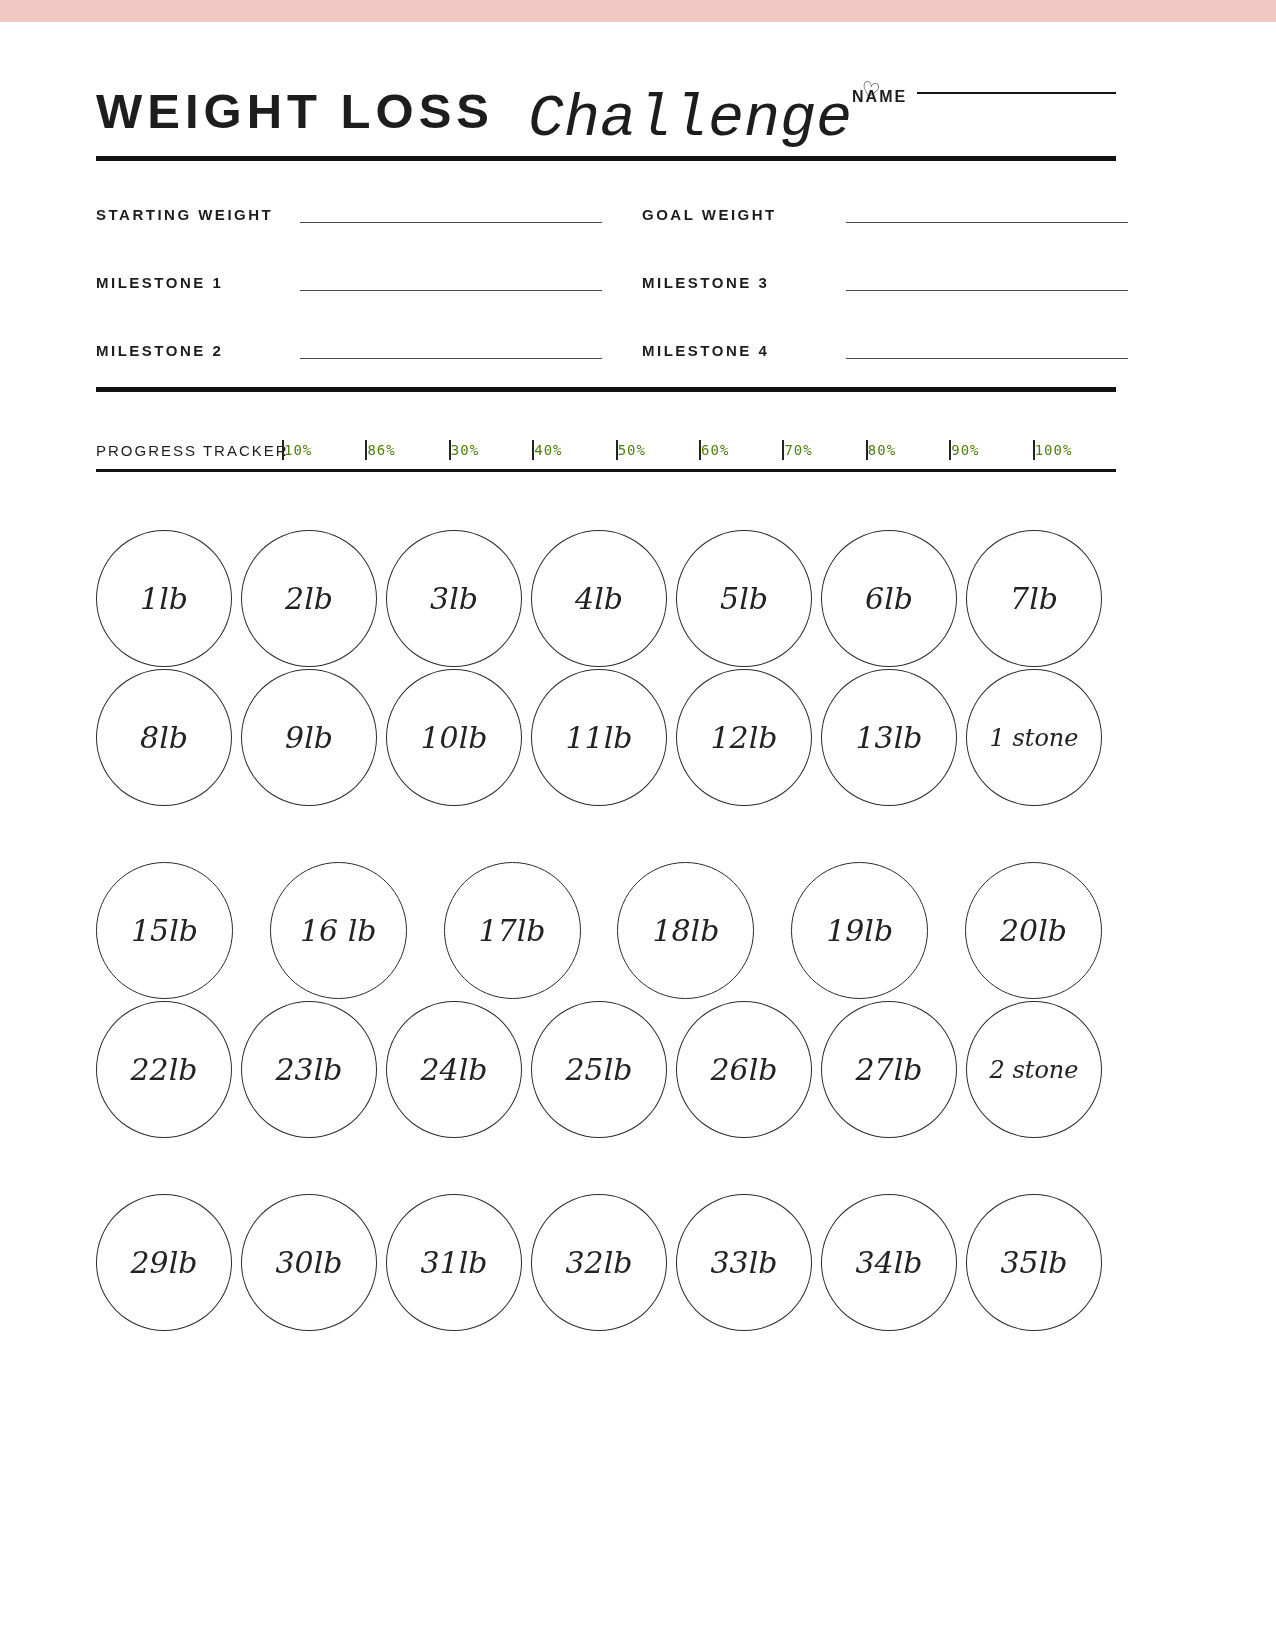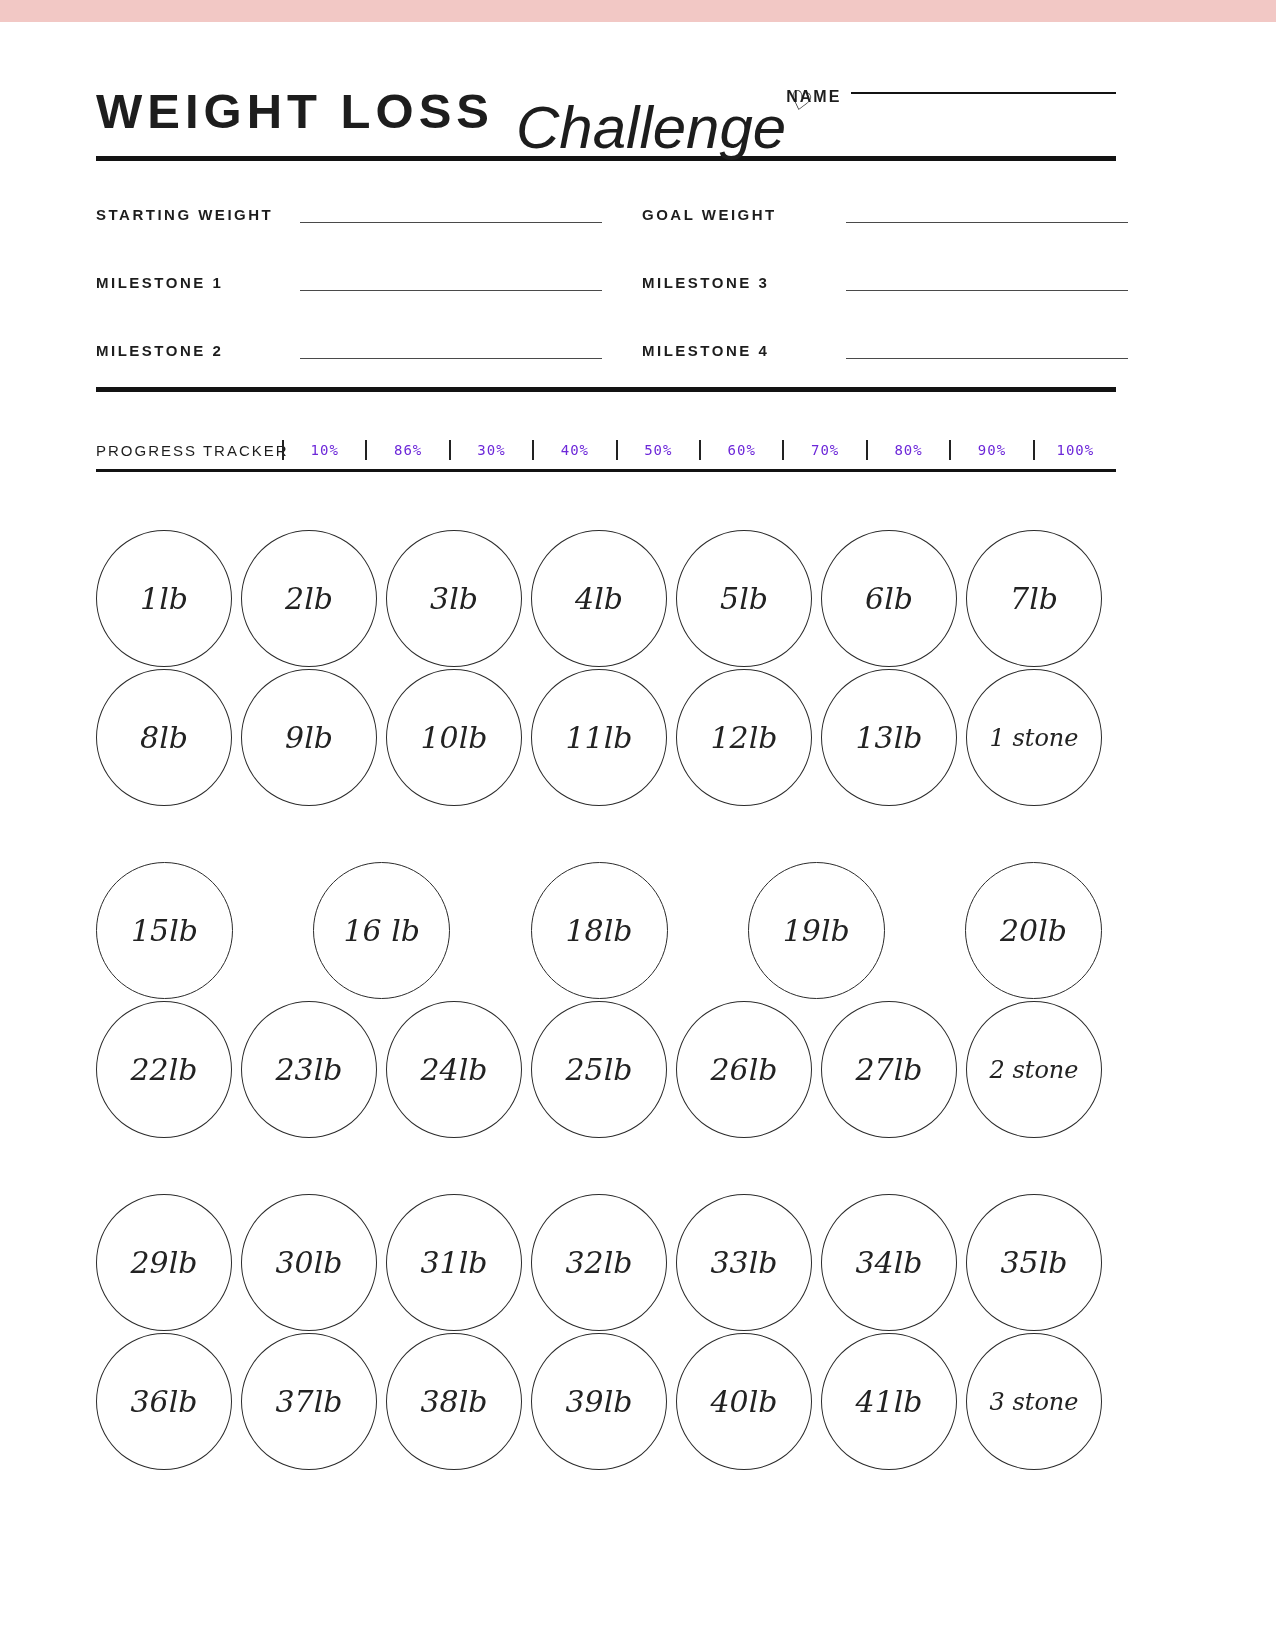--- a/index.html
+++ b/index.html
@@ -44,27 +44,27 @@
   .title-main {
     font-size: 49px;
     font-weight: 700;
     letter-spacing: 5px;
     line-height: 1;
     margin: 0;
     padding-top: 14px;
     white-space: nowrap;
   }
   .title-script {
-    font-family: Liberation Sans, sans-serif;
+    font-family: Liberation Mono, monospace;
     font-style: italic;
     font-size: 60px;
     line-height: 1;
-    margin-left: 4px;
+    margin-left: 16px;
     position: relative;
-    top: 25px;
+    top: 16px;
     white-space: nowrap;
   }
   .heart {
     position: absolute;
     top: -10px;
     right: -26px;
     font-size: 26px;
     transform: rotate(14deg);
     font-style: normal;
   }
@@ -136,25 +136,25 @@
     display: flex;
     align-items: center;
   }
   .p-sep {
     width: 2px;
     height: 20px;
     background: #222222;
   }
   .p-cell {
     flex: 1;
-    text-align: center;
+    text-align: left;
     font-family: "DejaVu Sans Mono", monospace;
     font-size: 14px;
     letter-spacing: 1px;
-    color: #6d28d9;
+    color: #4d7c0f;
   }
   
   .circles-area { margin-top: 58px; }
   .c-group { margin-bottom: 56px; }
   .c-group:last-child { margin-bottom: 0; }
   .c-row {
     display: flex;
     justify-content: space-between;
     width: 1006px;
     gap: 9px;
@@ -305,20 +305,23 @@
         </div>
         <div class="c-group">
           <div class="c-row">
             <div class="circle">
               <span class="c-label">15lb</span>
             </div>
             <div class="circle">
               <span class="c-label">16 lb</span>
             </div>
             <div class="circle">
+              <span class="c-label">17lb</span>
+            </div>
+            <div class="circle">
               <span class="c-label">18lb</span>
             </div>
             <div class="circle">
               <span class="c-label">19lb</span>
             </div>
             <div class="circle">
               <span class="c-label">20lb</span>
             </div>
           </div>
           <div class="c-row">
@@ -362,40 +365,17 @@
             <div class="circle">
               <span class="c-label">33lb</span>
             </div>
             <div class="circle">
               <span class="c-label">34lb</span>
             </div>
             <div class="circle">
               <span class="c-label">35lb</span>
             </div>
           </div>
-          <div class="c-row">
-            <div class="circle">
-              <span class="c-label">36lb</span>
-            </div>
-            <div class="circle">
-              <span class="c-label">37lb</span>
-            </div>
-            <div class="circle">
-              <span class="c-label">38lb</span>
-            </div>
-            <div class="circle">
-              <span class="c-label">39lb</span>
-            </div>
-            <div class="circle">
-              <span class="c-label">40lb</span>
-            </div>
-            <div class="circle">
-              <span class="c-label">41lb</span>
-            </div>
-            <div class="circle stone">
-              <span class="c-label">3 stone</span>
-            </div>
-          </div>
         </div>
       </div>
 
   </div>
 </div>
 
 </body></html>

